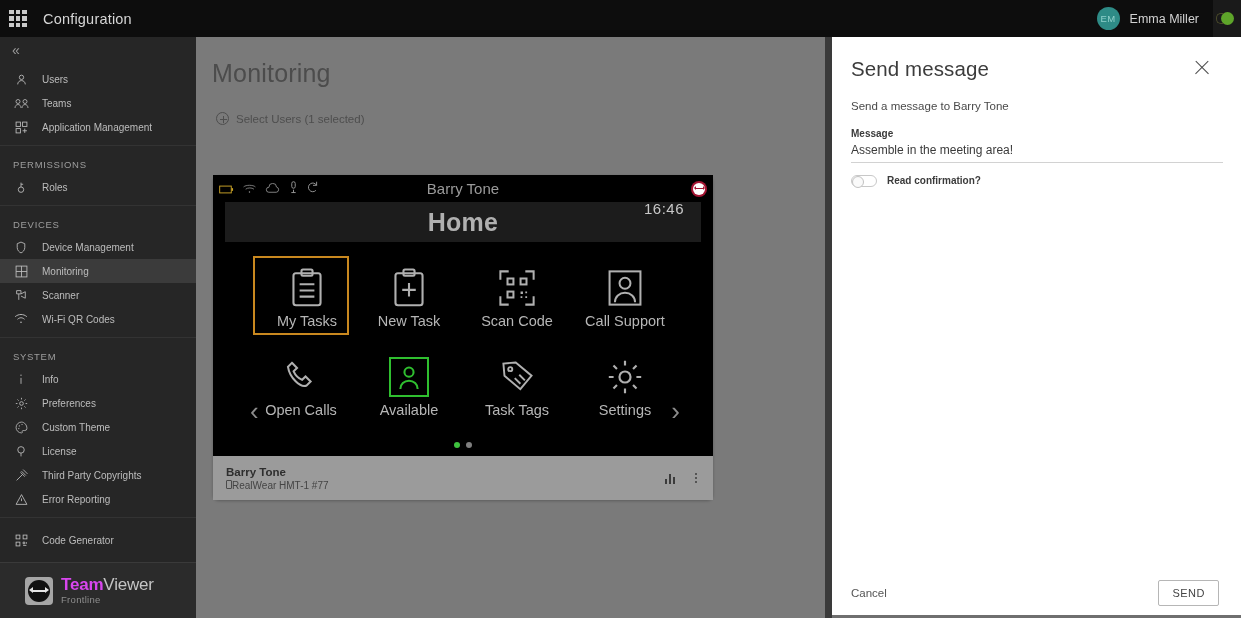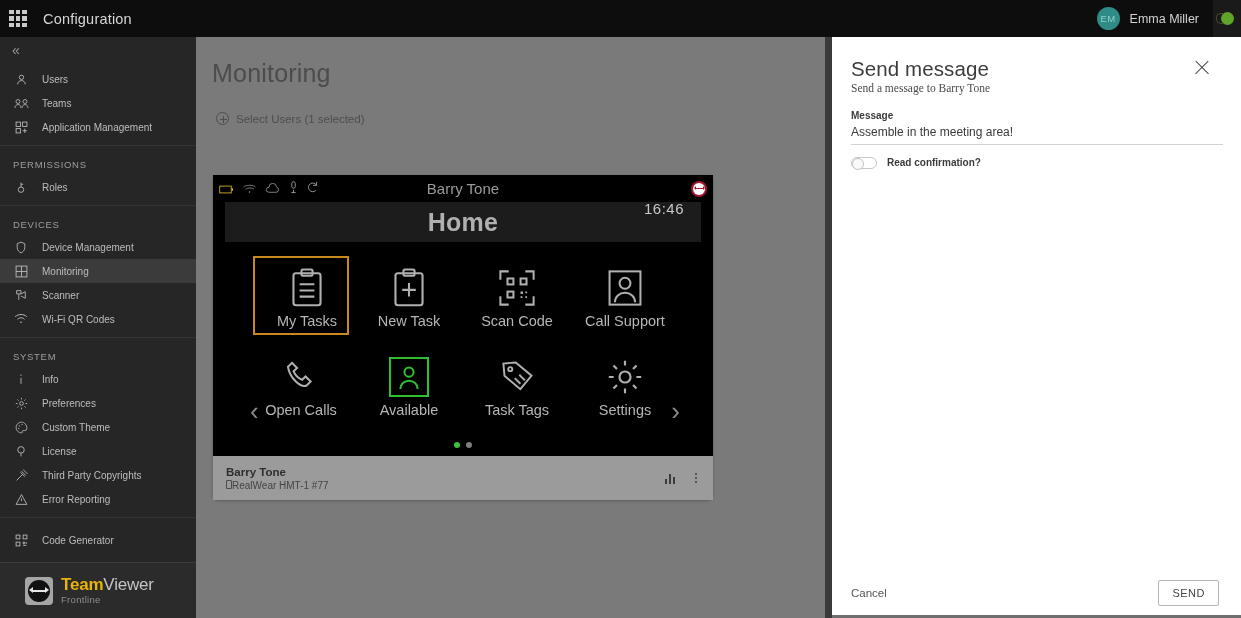--- a/index.html
+++ b/index.html
@@ -93,21 +93,21 @@
   }
   .tv-arrow { position: relative; width: 14px; height: 2px; background: #e6e6e6; }
   .tv-arrow::before, .tv-arrow::after {
     content: ""; position: absolute; top: -2.5px; width: 0; height: 0;
     border-top: 3.5px solid transparent; border-bottom: 3.5px solid transparent;
   }
   .tv-arrow::before { left: -3px; border-right: 4px solid #e6e6e6; }
   .tv-arrow::after { right: -3px; border-left: 4px solid #e6e6e6; }
   .tv-text { line-height: 1.05; }
   .tv-name { font-size: 17px; color: #d8d8d8; letter-spacing: -.2px; }
-  .tv-name b { font-weight: 700; color: #eab308; }
+  .tv-name b { font-weight: 700; color: #d946ef; }
   .tv-name span { font-weight: 400; color: #c4c4c4; }
   .tv-sub { font-size: 9.5px; color: #8e8e8e; letter-spacing: .3px; margin-top: 1px; }
 
   
   .main {
     position: absolute; left: 196px; top: 37px; width: 629px; height: 581px;
     background: #7a7a7a; overflow: hidden;
   }
   .page-title {
     font-size: 25px; color: #4c4c4c; font-weight: 300;
@@ -241,21 +241,21 @@
   }
   .panel-close {
     margin-left: auto; width: 22px; height: 22px; position: relative; cursor: pointer;
   }
   .panel-close::before, .panel-close::after {
     content: ""; position: absolute; left: 2px; top: 10px;
     width: 18px; height: 1.4px; background: #4a4a4a;
   }
   .panel-close::before { transform: rotate(45deg); }
   .panel-close::after  { transform: rotate(-45deg); }
-  .panel-sub { font-size: 11.5px; color: #4a4a4a; margin-top: 1px; font-family: Liberation Serif, serif; }
+  .panel-sub { font-size: 11.5px; color: #4a4a4a; margin-top: 19px; }
   .field-label { font-size: 10px; font-weight: 700; color: #3b3b3b; margin-top: 16px; }
   .field-input {
     width: 372px; font-size: 12px; color: #3a3a3a;
     padding: 4px 0 5px 0; border: none; border-bottom: 1px solid #d2d2d2;
     outline: none; background: transparent;
     font-family: "Liberation Sans", sans-serif;
   }
   .toggle-row { display: flex; margin-top: 12px; gap: 10px; }
   .toggle {
     width: 26px; height: 12px; border-radius: 7px;

